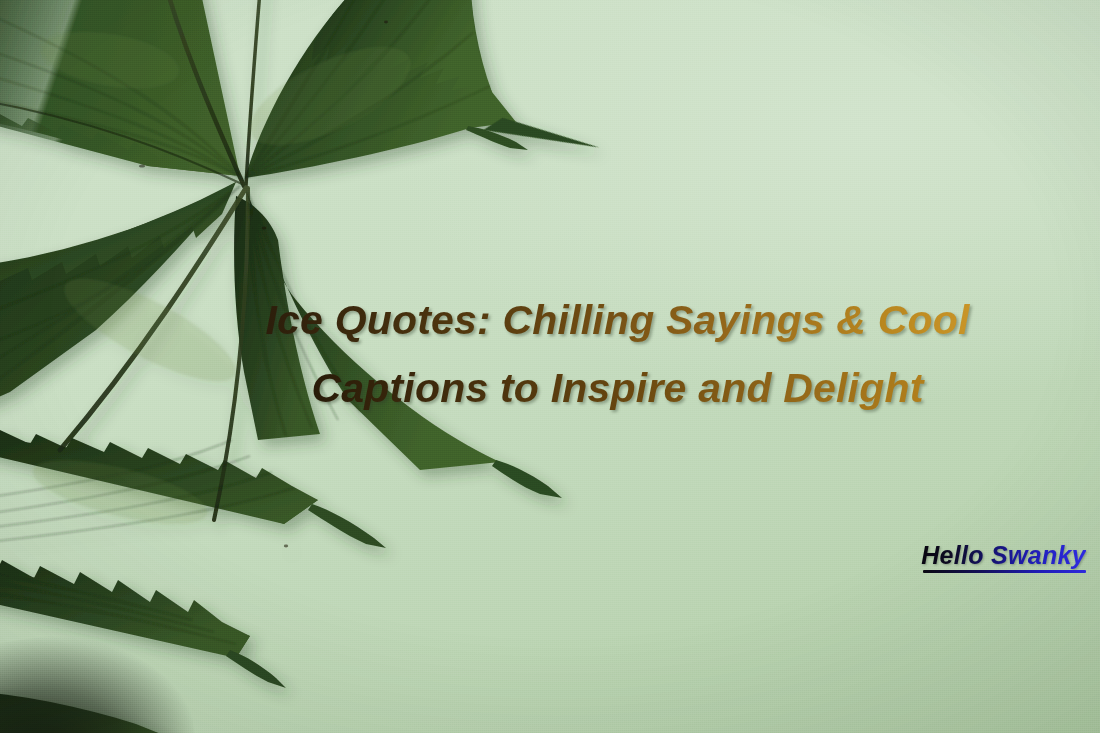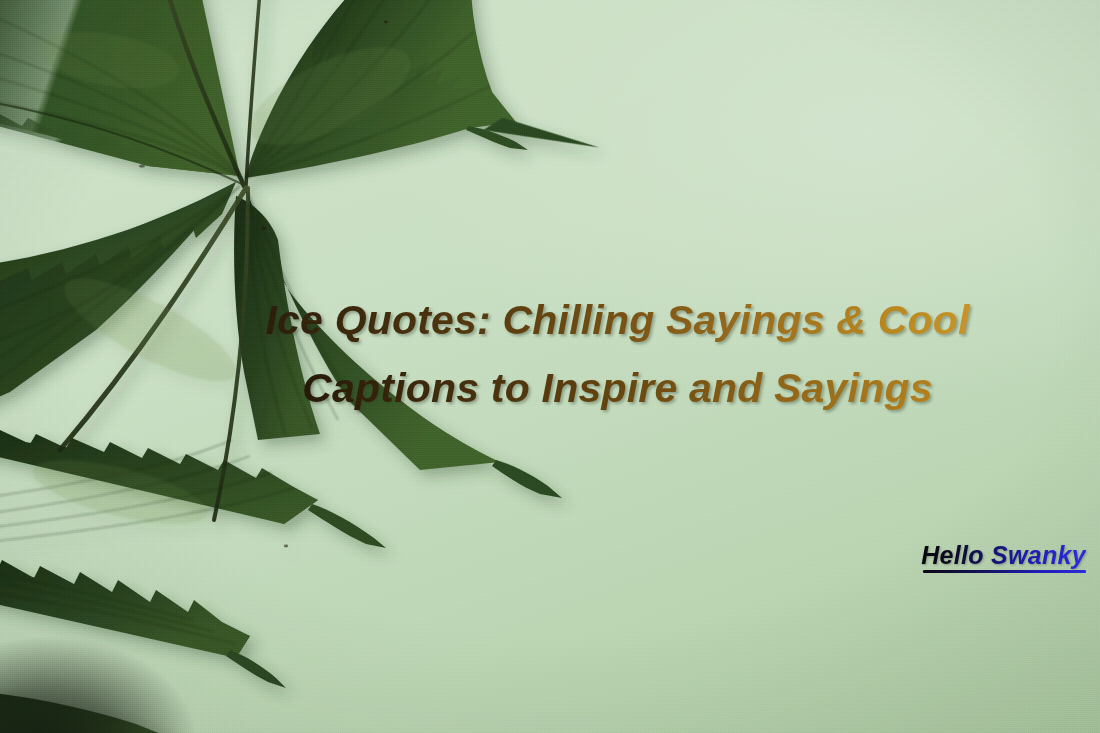--- a/index.html
+++ b/index.html
@@ -359,21 +359,21 @@
       </g>
     </svg>
   </div>
 
   <div class="bg-vignette"></div>
   <div class="corner-shadow"></div>
   <div class="noise"></div>
 
   <div class="headline">
     <span class="hl-line line1">Ice Quotes: Chilling Sayings &amp; Cool</span>
-    <span class="hl-line line2">Captions to Inspire and Sayings</span>
+    <span class="hl-line line2">Captions to Inspire and Delight</span>
   </div>
 
   <div class="brand">
     <span class="brand-text">Hello Swanky</span>
     <span class="brand-rule"></span>
   </div>
 
 </div>
 
 </body></html>

